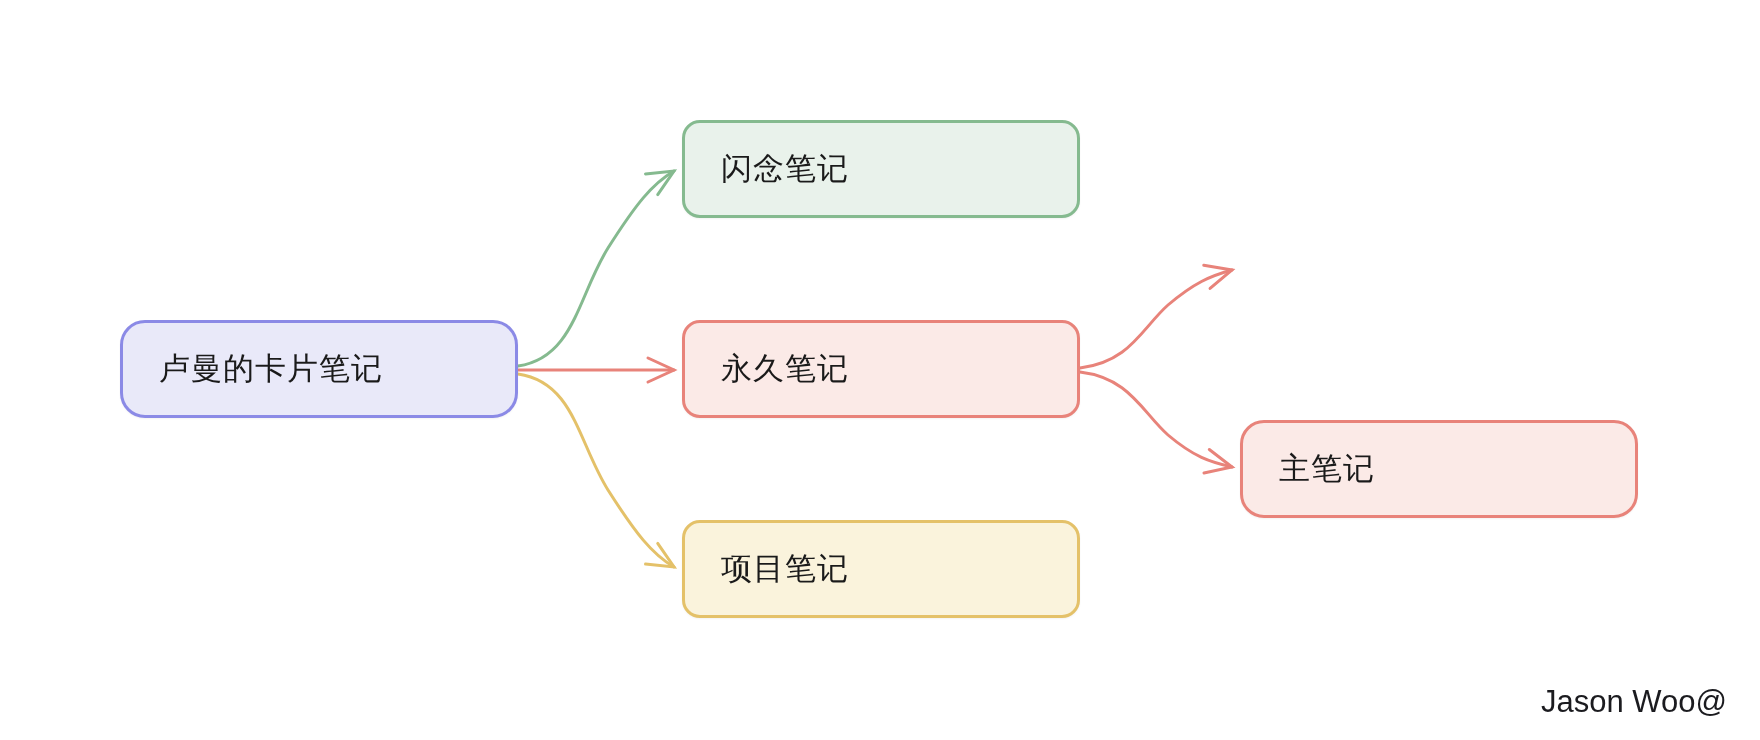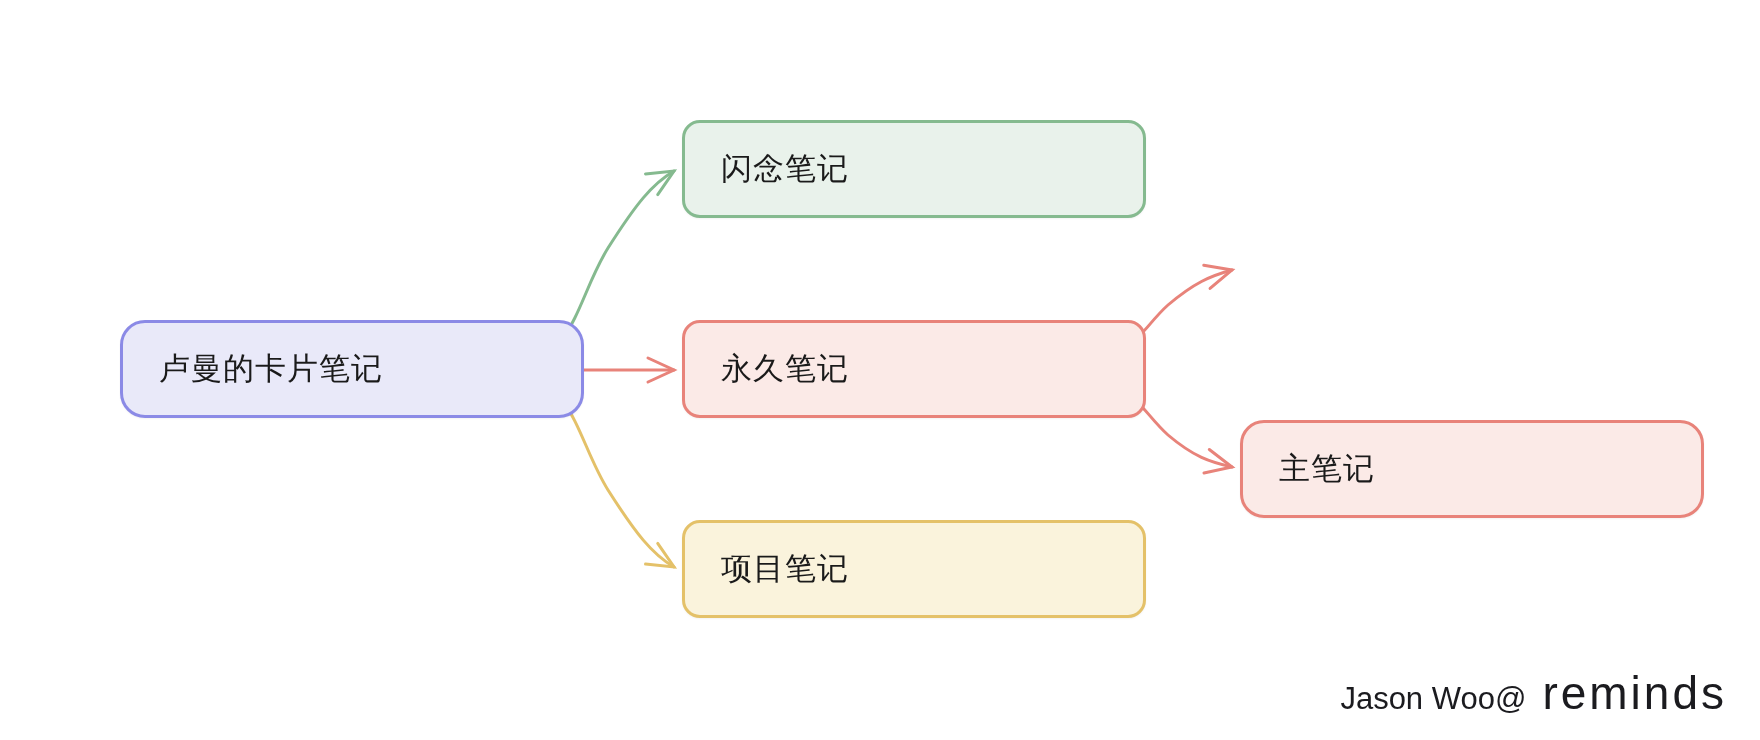--- a/index.html
+++ b/index.html
@@ -23,21 +23,21 @@
     height: 740px;
   }
   .edge {
     fill: none;
     stroke-width: 3;
     stroke-linecap: round;
   }
   .node {
     position: absolute;
     box-sizing: border-box;
-    width: 464px;
+    width: 398px;
     height: 98px;
     border: 3px solid;
     border-radius: 18px;
     display: flex;
     align-items: center;
     padding-left: 36px;
     font-size: 31px;
     color: #1a1a1a;
     letter-spacing: 1px;
     box-shadow: 0 1px 2px rgba(0,0,0,0.05);
@@ -109,16 +109,15 @@
     <span>永久笔记</span>
   </div>
 
 
   <div class="node node-main" style="background: rgb(251, 234, 231); border-color: rgb(232, 131, 122); border-radius: 24px;">
     <span>主笔记</span>
   </div>
 
   <div class="footer">
     <span class="author">Jason Woo@</span>
-    <span class="brand">reminds</span>
   </div>
 
 </div>
 
 </body></html>

